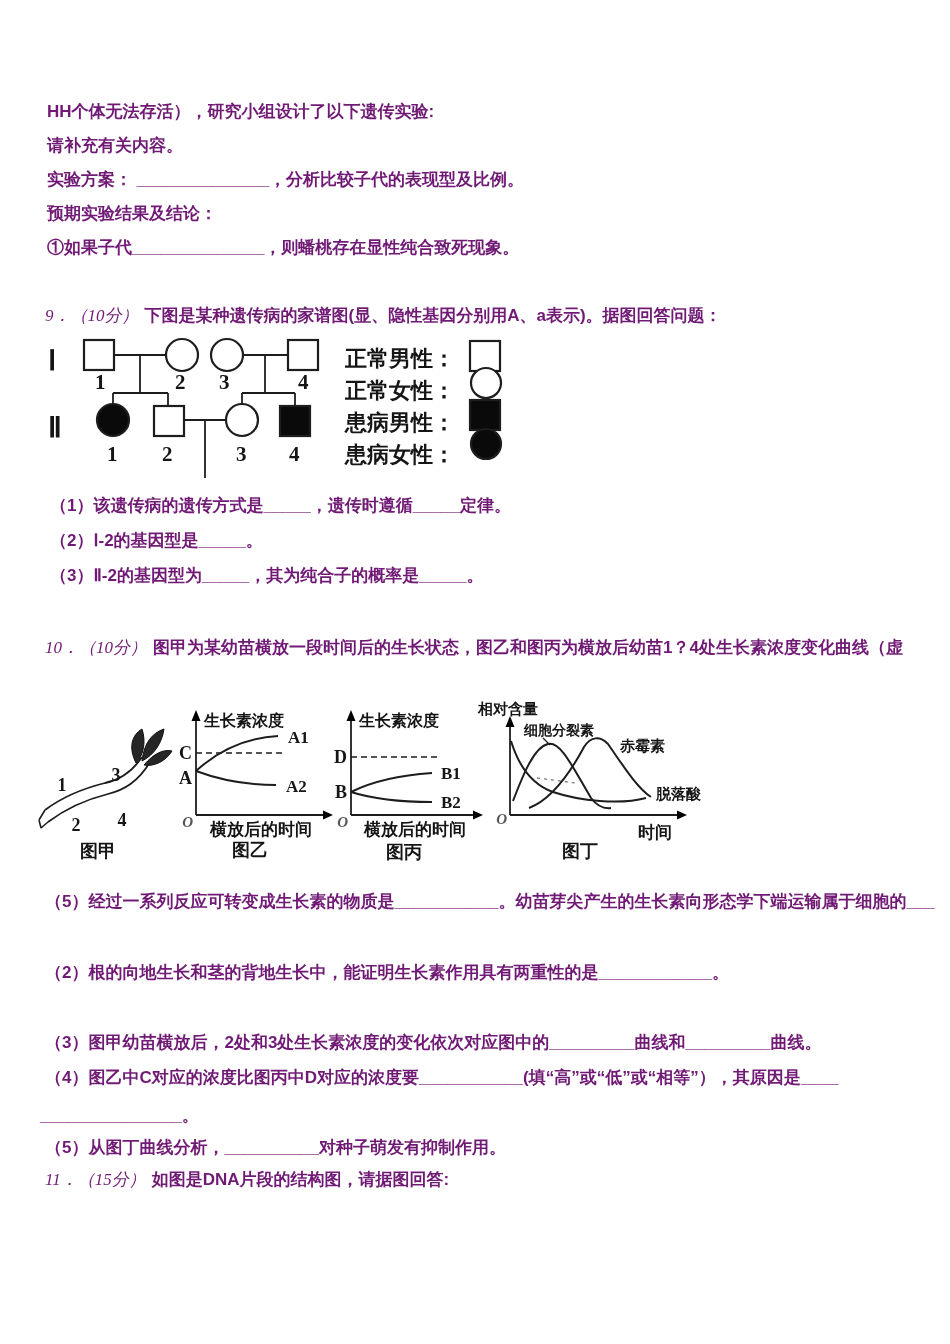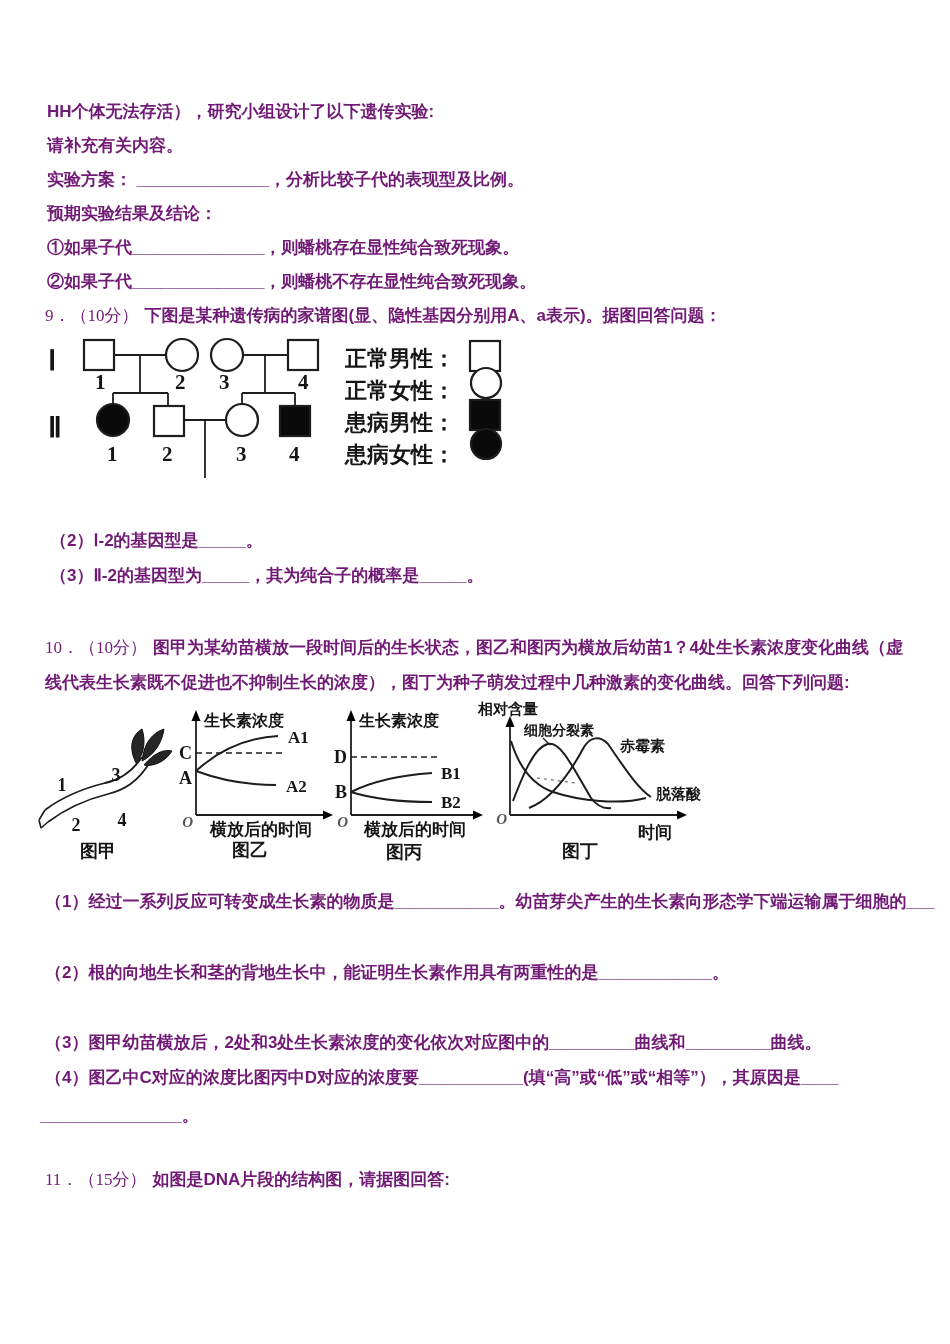--- a/index.html
+++ b/index.html
@@ -1,20 +1,20 @@
 <!DOCTYPE html>
 <html><head>
 <meta charset="utf-8">
 <style>
   html,body{margin:0;padding:0;background:#e8e8e8;}
   .page{position:relative;width:950px;height:1344px;background:#ffffff;overflow:hidden;
         font-family:"Liberation Sans",sans-serif;color:#701a75;}
   .ln{position:absolute;left:47px;font-weight:700;font-size:17px;line-height:24px;white-space:pre;}
   .l45{left:45px}.l43{left:43px}.l40{left:40px}.l50{left:50px}
-  .serifpart{font-family:"Liberation Serif",serif;font-weight:400;}
+  .serifpart{font-family:"Liberation Serif",serif;font-weight:400;font-style:italic;}
   .qprefix{margin-right:6px;}
   .opts span{margin-right:44px;}
   svg{position:absolute;overflow:visible;}
   svg text{font-family:"Liberation Sans",sans-serif;font-weight:700;fill:#151515;}
   .st{fill:none;stroke:#1d1d1d;}
   .sym{stroke:#1d1d1d;stroke-width:2.2;fill:#ffffff;}
   .symf{stroke:#1d1d1d;stroke-width:2.2;fill:#0a0a0a;}
   .num{font-family:"Liberation Serif",serif;font-size:21px;font-weight:700;}
   .gen{font-family:"Liberation Serif",serif;font-size:28px;font-weight:700;}
   .legtxt{font-size:22px;}
@@ -30,21 +30,20 @@
 </head>
 <body>
 
 <div class="page">
 
   <div class="ln" style="top:100px">HH个体无法存活），研究小组设计了以下遗传实验:</div>
   <div class="ln" style="top:134px">请补充有关内容。</div>
   <div class="ln" style="top:168px">实验方案： ______________，分析比较子代的表现型及比例。</div>
   <div class="ln" style="top:202px">预期实验结果及结论：</div>
   <div class="ln" style="top:236px">①如果子代______________，则蟠桃存在显性纯合致死现象。</div>
-  <div class="ln" style="top:270px">②如果子代______________，则蟠桃不存在显性纯合致死现象。</div>
 
   <div class="ln l45" style="top:304px"><span class="serifpart qprefix"><span>9．</span><span>（10分）</span></span><span>下图是某种遗传病的家谱图(显、隐性基因分别用A、a表示)。据图回答问题：</span></div>
 
   <svg style="left:40px;top:332px" width="490" height="155" viewBox="0 0 490 155">
     <g class="st" stroke-width="1.8">
       <line x1="74" y1="23" x2="126" y2="23"></line>
       <line x1="100" y1="23" x2="100" y2="61"></line>
       <line x1="73" y1="61" x2="128" y2="61"></line>
       <line x1="73" y1="61" x2="73" y2="72"></line>
       <line x1="128" y1="61" x2="128" y2="74"></line>
@@ -79,25 +78,25 @@
       <rect class="sym" x="430" y="9" width="30" height="30" stroke-width="2.6"></rect>
       <text class="legtxt" x="305" y="66">正常女性：</text>
       <circle class="sym" cx="446" cy="51" r="15" stroke-width="2.6"></circle>
       <text class="legtxt" x="305" y="98">患病男性：</text>
       <rect class="symf" x="430" y="68" width="30" height="30"></rect>
       <text class="legtxt" x="305" y="130">患病女性：</text>
       <circle class="symf" cx="446" cy="112" r="15"></circle>
     </g>
   </svg>
 
+  <div class="ln l50" style="top:494px">（1）该遗传病的遗传方式是_____，遗传时遵循_____定律。</div>
   <div class="ln l50" style="top:529px">（2）Ⅰ-2的基因型是_____。</div>
   <div class="ln l50" style="top:564px">（3）Ⅱ-2的基因型为_____，其为纯合子的概率是_____。</div>
 
   <div class="ln l45" style="top:636px"><span class="serifpart qprefix"><span>10．</span><span>（10分）</span></span><span>图甲为某幼苗横放一段时间后的生长状态，图乙和图丙为横放后幼苗1？4处生长素浓度变化曲线（虚</span></div>
-  <div class="ln l45" style="top:671px">线代表生长素既不促进也不抑制生长的浓度），图丁为种子萌发过程中几种激素的变化曲线。回答下列问题:</div>
 
   <svg style="left:40px;top:695px" width="700" height="172" viewBox="0 0 700 172">
 
     <g>
       <path class="st" stroke-width="1.8" d="M5,115 C25,100 45,93 65,88 C80,85 92,77 102,62"></path>
       <path class="st" stroke-width="1.8" d="M8,127 C28,112 48,104 68,99 C84,95 98,87 110,67"></path>
       <path class="st" stroke-width="1.6" d="M5,115 L-1,125 M8,127 L1,133 M-1,125 L1,133"></path>
       <g fill="#262626" stroke="#111" stroke-width="1">
         <path d="M96,68 C88,52 92,40 102,34 C106,46 104,60 96,68 Z"></path>
         <path d="M102,66 C104,48 112,38 124,34 C122,48 114,60 102,66 Z"></path>
@@ -159,21 +158,22 @@
       <text class="hlbl2" x="438" y="19">相对含量</text>
       <text class="hlbl" x="484" y="40">细胞分裂素</text>
       <text class="hlbl2" x="580" y="56">赤霉素</text>
       <text class="hlbl2" x="616" y="104">脱落酸</text>
       <text class="orig" text-anchor="end" x="467" y="129">O</text>
       <text class="axlblx" x="598" y="143">时间</text>
       <text class="cap" text-anchor="middle" x="540" y="162">图丁</text>
     </g>
   </svg>
 
-  <div class="ln l45" style="top:890px">（1）经过一系列反应可转变成生长素的物质是___________。幼苗芽尖产生的生长素向形态学下端运输属于细胞的___</div>
+  <div class="ln l45" style="top:890px">（5）经过一系列反应可转变成生长素的物质是___________。幼苗芽尖产生的生长素向形态学下端运输属于细胞的___</div>
   <div class="ln l45" style="top:961px">（2）根的向地生长和茎的背地生长中，能证明生长素作用具有两重性的是____________。</div>
   <div class="ln l45" style="top:1031px">（3）图甲幼苗横放后，2处和3处生长素浓度的变化依次对应图中的_________曲线和_________曲线。</div>
   <div class="ln l45" style="top:1066px">（4）图乙中C对应的浓度比图丙中D对应的浓度要___________(填“高”或“低”或“相等”），其原因是____</div>
   <div class="ln l40" style="top:1104px">_______________。</div>
+  <div class="ln l45" style="top:1136px">（5）从图丁曲线分析，__________对种子萌发有抑制作用。</div>
 
   <div class="ln l45" style="top:1168px"><span class="serifpart qprefix"><span>11．</span><span>（15分）</span></span><span>如图是DNA片段的结构图，请据图回答:</span></div>
 
 </div>
 
 </body></html>

